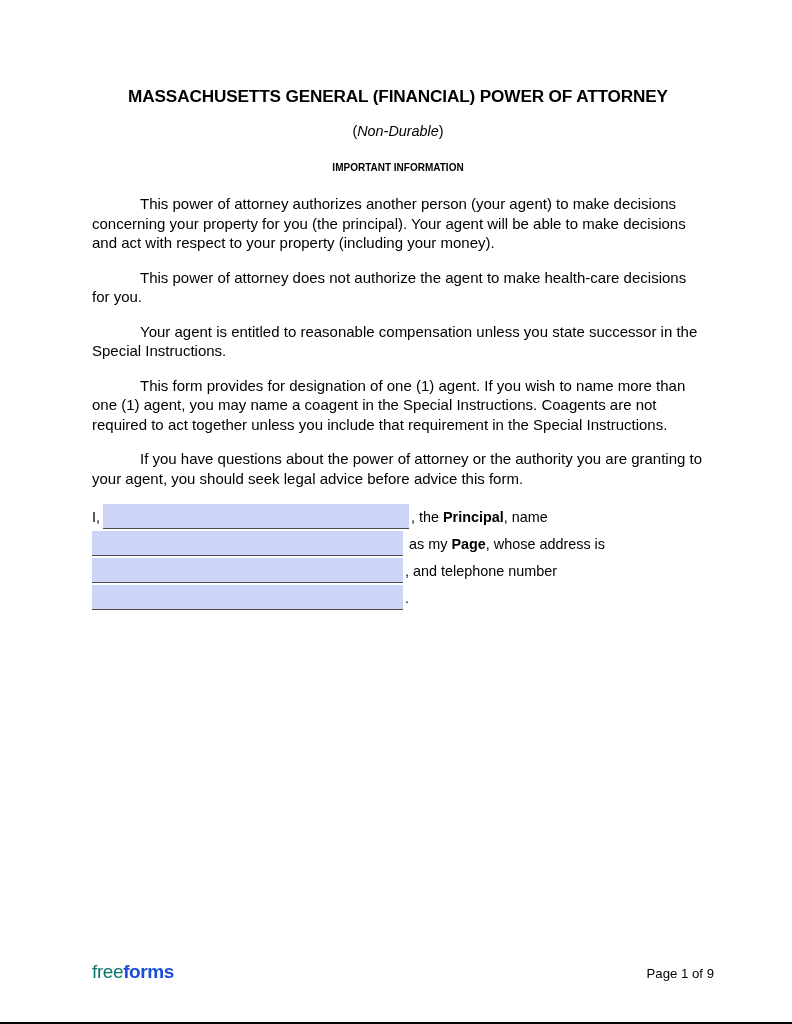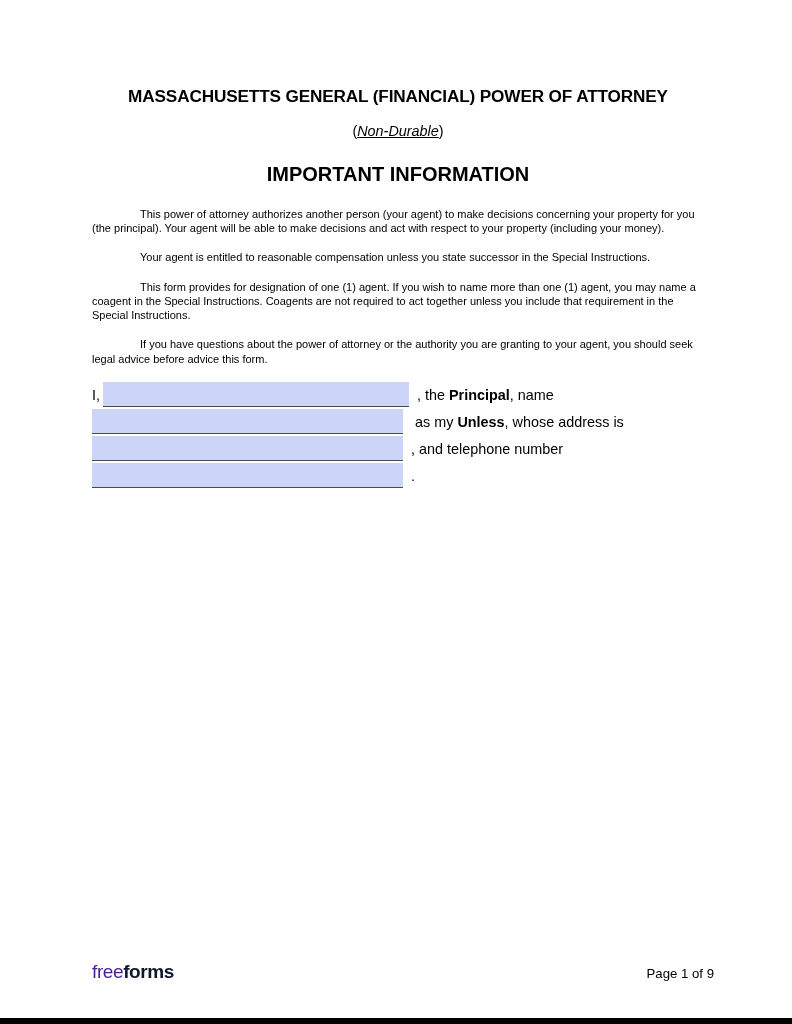--- a/index.html
+++ b/index.html
@@ -10,21 +10,21 @@
   }
   body {
     font-family: "Liberation Sans", sans-serif;
     color: #000000;
   }
   .page {
     position: relative;
     width: 792px;
     height: 1024px;
     background: #ffffff;
-    border-bottom: 6px solid #000000;
+    border-bottom: 2px solid #000000;
     box-sizing: border-box;
     overflow: hidden;
   }
   .content {
     position: absolute;
     left: 92px;
     top: 0;
     width: 612px;
   }
 
@@ -41,39 +41,38 @@
   }
   .doc-subtitle {
     margin: 0;
     padding-top: 15px;
     text-align: center;
     font-size: 14.4px;
     line-height: 1.25;
   }
   .doc-subtitle .ital {
     font-style: italic;
-    text-decoration: underline;
   }
   .section-heading {
     margin: 0;
     padding-top: 22px;
     text-align: center;
-    font-size: 20px;
+    font-size: 10px;
     font-weight: bold;
     line-height: 1.25;
   }
   .section-heading.designation {
     padding-top: 37px;
   }
 
   
   .para {
     margin: 0;
     padding-top: 15px;
-    font-size: 11px;
+    font-size: 15px;
     line-height: 1.30;
     text-indent: 48px;
     color: #000;
   }
   .para.first {
     padding-top: 20px;
   }
 
   
   .form-block {
@@ -99,21 +98,21 @@
     background: #ccd4f7;
     border-bottom: 1.3px solid #4a4a4a;
     box-sizing: border-box;
   }
   .blank.b1 { width: 306px; }
   .blank.b2 { width: 311px; }
   .blank.b3 { width: 311px; }
   .blank.b4 { width: 311px; }
   .row-tail {
     flex: 0 0 auto;
-    padding-left: 8px;
+    padding-left: 2px;
     padding-bottom: 2px;
     white-space: pre;
   }
   .row-tail b { font-weight: bold; }
 
   
   .footer {
     position: absolute;
     left: 92px;
     right: 78px;
@@ -121,25 +120,25 @@
     display: flex;
     align-items: baseline;
     justify-content: space-between;
   }
   .logo {
     font-size: 19px;
     letter-spacing: -0.4px;
     line-height: 1;
   }
   .logo .free {
-    color: #4c1d95;
+    color: #0f766e;
     font-weight: normal;
   }
   .logo .forms {
-    color: #0f172a;
+    color: #1d4ed8;
     font-weight: bold;
   }
   .page-num {
     font-size: 13.2px;
     color: #000;
     text-align: center;
   }
 </style>
 </head>
 <body>
@@ -149,36 +148,37 @@
 
     <h1 class="doc-title">MASSACHUSETTS GENERAL (FINANCIAL) POWER OF ATTORNEY</h1>
 
     <div class="doc-subtitle">
       <span>(</span><span class="ital">Non-Durable</span><span>)</span>
     </div>
 
     <h2 class="section-heading">IMPORTANT INFORMATION</h2>
 
     <p class="para first">This power of attorney authorizes another person (your agent) to make decisions concerning your property for you (the principal). Your agent will be able to make decisions and act with respect to your property (including your money).</p>
+    <p class="para">This power of attorney does not authorize the agent to make health-care decisions for you.</p>
     <p class="para">Your agent is entitled to reasonable compensation unless you state successor in the Special Instructions.</p>
     <p class="para">This form provides for designation of one (1) agent. If you wish to name more than one (1) agent, you may name a coagent in the Special Instructions. Coagents are not required to act together unless you include that requirement in the Special Instructions.</p>
     <p class="para">If you have questions about the power of attorney or the authority you are granting to your agent, you should seek legal advice before advice this form.</p>
 
 
     <div class="form-block">
 
       <div class="form-row">
         <span class="row-lead">I,</span>
         <span class="blank b1" title="Principal full name"></span>
         <span class="row-tail"><span>, the </span><b>Principal</b><span>, name</span></span>
       </div>
 
       <div class="form-row">
         <span class="blank b2" title="Agent full name"></span>
-        <span class="row-tail"><span> as my </span><b>Unless</b><span>, whose address is</span></span>
+        <span class="row-tail"><span> as my </span><b>Page</b><span>, whose address is</span></span>
       </div>
 
       <div class="form-row">
         <span class="blank b3" title="Agent address"></span>
         <span class="row-tail">, and telephone number</span>
       </div>
 
       <div class="form-row">
         <span class="blank b4" title="Agent telephone number"></span>
         <span class="row-tail">.</span>

